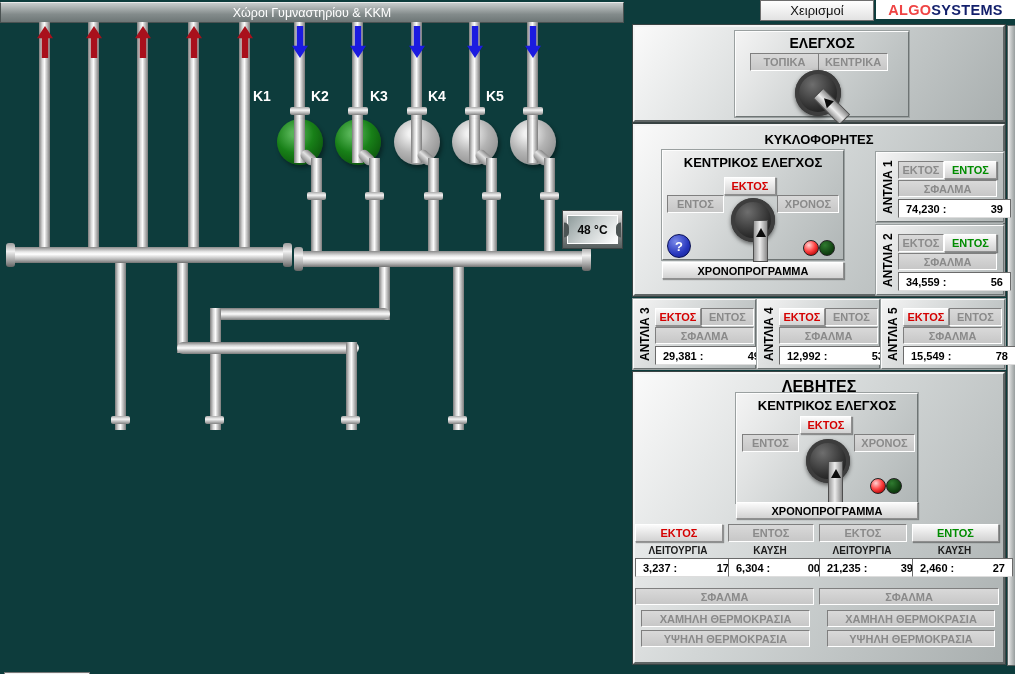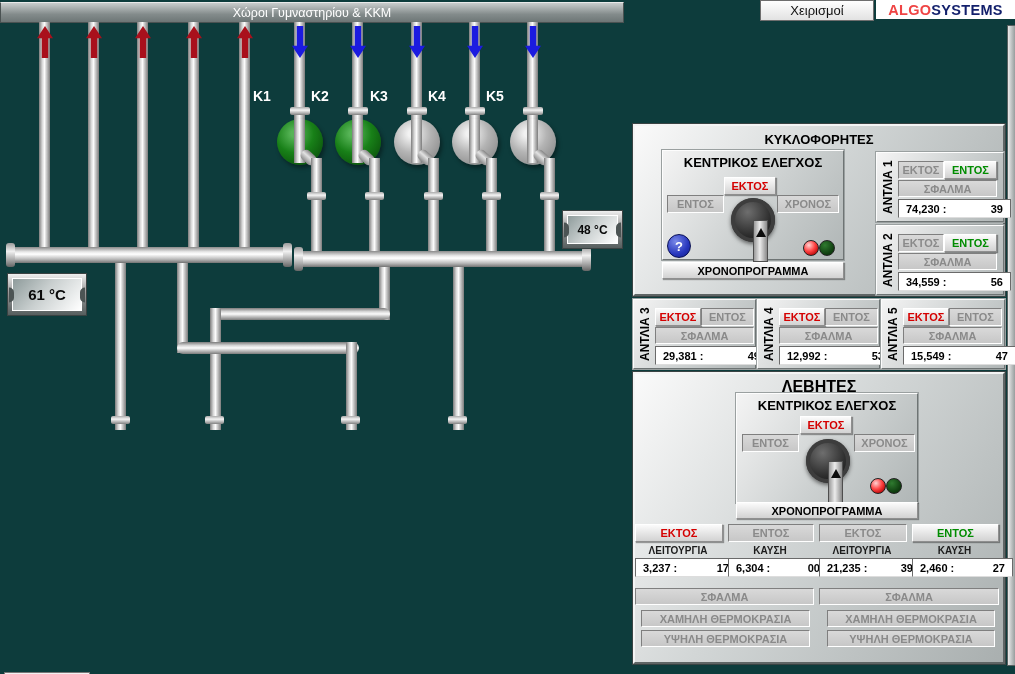--- a/index.html
+++ b/index.html
@@ -224,28 +224,35 @@
   <div class="pipe-h" style="left:177px;top:342px;width:182px"></div>
   <div class="pipe-v" style="left:346px;top:342px;height:88px"></div>
   <div class="flange" style="left:111px;top:416px"></div>
   <div class="flange" style="left:205px;top:416px"></div>
   <div class="flange" style="left:341px;top:416px"></div>
   <div class="flange" style="left:448px;top:416px"></div>
 
   <div class="tdisp" style="left:562px;top:210px;width:61px;height:39px">
     <div class="tscreen" style="font-size:12px">48 °C</div>
   </div>
-  <div class="tdisp" style="left:7px;top:273px;width:80px;height:43px">
-    <div class="tscreen" style="font-size:15px">61 °C</div>
-  </div>
 
 
 
   <div class="alarms">ALARMS</div>
 
+  <div class="panel" style="left:633px;top:25px;width:368px;height:93px">
+    <div class="ibox" style="left:100px;top:4px;width:172px;height:84px">
+      <div class="ptitle" style="top:3px;font-size:14px">ΕΛΕΓΧΟΣ</div>
+      <div class="btn sunken txt-gray" style="left:14px;top:21px;width:67px;height:16px">ΤΟΠΙΚΑ</div>
+      <div class="btn sunken txt-gray" style="left:82px;top:21px;width:68px;height:16px">ΚΕΝΤΡΙΚΑ</div>
+      <div class="knob" style="left:59px;top:38px;width:46px;height:46px">
+        <div class="handle" style="height:36px;transform:translateX(-50%) rotate(-45deg)"></div>
+      </div>
+    </div>
+  </div>
 
   <div class="panel" style="left:633px;top:124px;width:368px;height:168px">
     <div class="ptitle" style="top:6px;font-size:13px">ΚΥΚΛΟΦΟΡΗΤΕΣ</div>
   </div>
   <div class="ibox" style="left:662px;top:150px;width:180px;height:108px">
     <div class="ptitle" style="top:4px;font-size:13px">ΚΕΝΤΡΙΚΟΣ ΕΛΕΓΧΟΣ</div>
     <div class="btn txt-red" style="left:61px;top:26px;width:50px;height:16px">ΕΚΤΟΣ</div>
     <div class="btn sunken txt-gray" style="left:4px;top:44px;width:55px;height:16px">ΕΝΤΟΣ</div>
     <div class="btn sunken txt-gray" style="left:114px;top:44px;width:60px;height:16px">ΧΡΟΝΟΣ</div>
     <div class="knob" style="left:68px;top:47px">
@@ -298,21 +305,21 @@
       <span>53</span>
     </div>
   </div>
   <div class="ibox antlia" style="left:881px;top:299px;width:122px;height:68px">
     <div class="vlabel a-name">ΑΝΤΛΙΑ 5</div>
     <div class="btn txt-red a-off">ΕΚΤΟΣ</div>
     <div class="btn sunken txt-gray a-on">ΕΝΤΟΣ</div>
     <div class="btn sunken txt-gray a-fault">ΣΦΑΛΜΑ</div>
     <div class="counter a-counter">
       <span>15,549 :</span>
-      <span>47</span>
+      <span>78</span>
     </div>
   </div>
 
   <div class="panel" style="left:633px;top:372px;width:368px;height:288px">
     <div class="ptitle" style="top:4px;font-size:16px">ΛΕΒΗΤΕΣ</div>
   </div>
   <div class="ibox" style="left:736px;top:393px;width:180px;height:108px">
     <div class="ptitle" style="top:4px;font-size:13px">ΚΕΝΤΡΙΚΟΣ ΕΛΕΓΧΟΣ</div>
     <div class="btn txt-red" style="left:63px;top:22px;width:50px;height:16px">ΕΚΤΟΣ</div>
     <div class="btn sunken txt-gray" style="left:5px;top:40px;width:55px;height:16px">ΕΝΤΟΣ</div>

